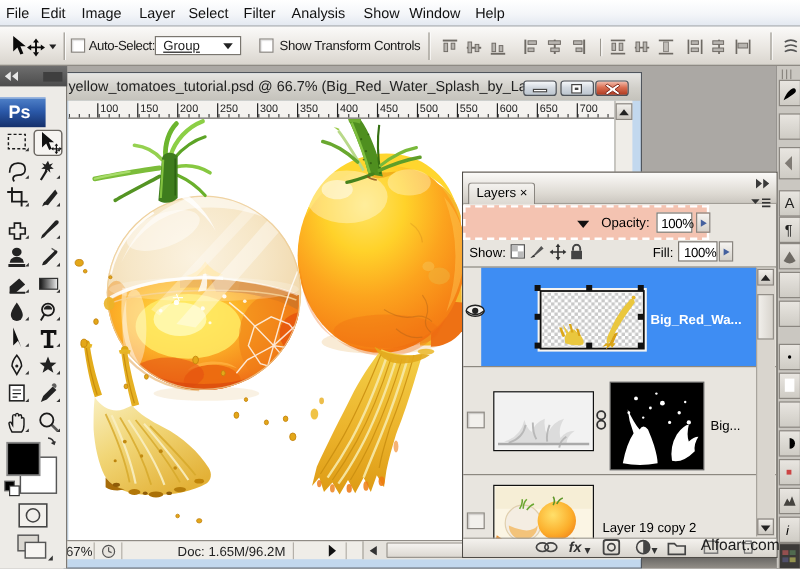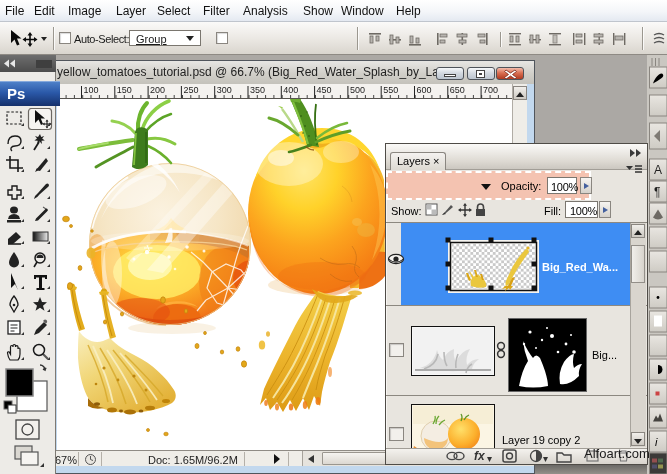--- a/index.html
+++ b/index.html
@@ -28,21 +28,21 @@
 #dcanvas { left:57px; top:99px; width:455px; height:351px; background:#ffffff; overflow:hidden; }
 #vscroll { left:512px; top:84px; width:15px; height:366px; background:#efede8; border-left:1px solid #b0aca5; }
 #dstatus { left:54px; top:450px; width:480px; height:16px; background:#efede8; border-top:1px solid #8f8b85; font-size:11px; color:#222; }
 .sbtxt { position:absolute; top:3px; }
 #hsc-track { position:absolute; left:248px; top:0px; width:232px; height:15px; background:#e6e3dd; border-left:1px solid #a6a29b; }
 #hthumb { position:absolute; left:19px; top:1px; width:110px; height:13px; background:linear-gradient(#f5f3f0,#dcd8d1); border:1px solid #9a968f; border-radius:1px; }
 
 
 #palette { left:0; top:55px; width:56px; height:419px; background:#edebe7; border-right:1px solid #7d7973; }
 #paldark { left:0; top:55px; width:56px; height:17px; background:linear-gradient(#6e6e6e,#4c4c4c); }
-#pslogo { left:0; top:81px; width:60px; height:25px; background:linear-gradient(#4e80c8,#2a58a8 45%,#15306b); color:#fff; font-weight:bold; font-size:15px; padding:3px 0 0 7px; border-top:1px solid #86a9dc; }
+#pslogo { left:0; top:81px; width:38px; height:25px; background:linear-gradient(#4e80c8,#2a58a8 45%,#15306b); color:#fff; font-weight:bold; font-size:15px; padding:3px 0 0 7px; border-top:1px solid #86a9dc; }
 
 
 #layers { left:385px; top:143px; width:263px; height:322px; background:#e8e5df; border:1px solid #4f4c47; box-shadow:inset 1px 1px 0 #f7f5f2; font-size:11px; color:#1a1a1a; }
 .s11 { font-size:11px; }
 #lhead { left:386px; top:144px; width:261px; height:26px; background:linear-gradient(#fbfaf8,#ddd9d2 70%,#cbc7c0); border-bottom:1px solid #a29e97; }
 #ltab { position:absolute; left:390px; top:152px; width:56px; height:18px; background:linear-gradient(#f4f2ef,#ddd9d2); border:1px solid #8a8680; border-bottom:none; border-radius:3px 3px 0 0; padding:2px 0 0 6px; font-size:11px; }
 #pinkbox { left:386px; top:171px; width:205px; height:29px; background:#f4c3b1; border:2px dashed #fff; }
 #multf { left:392px; top:177px; width:87px; height:18px; font-size:11px; background:linear-gradient(#4a7ac2,#2b55a5 50%,#1d3b80); color:#fff; padding:2px 0 0 4px; border:1px solid #2a2a2a; }
 
 .numf { position:absolute; background:#fff; border:1px solid #7a766f; height:17px; padding:3px 0 0 4px; font-size:11px; }
@@ -437,20 +437,21 @@
           <path d="M13.5 10.5 l3.5-2.5 v5 Z"></path>
           <path d="M28.5 10.5 l-3.5-2.5 v5 Z"></path>
         </g>
       <path d="M32 8 l6 0 -3 4 Z" fill="#222"></path>
     </svg>
     <div class="vsep" style="left:53px"></div>
     <div class="cb" style="left:59px;top:10px"></div>
     <span class="abs" style="left:74px;top:11px;letter-spacing:-0.4px">Auto-Select:</span>
     <div id="groupdd">Group<div class="da"></div></div>
     <div class="cb" style="left:216px;top:10px"></div>
+    <span class="abs" style="left:233px;top:11px;letter-spacing:-0.3px">Show Transform Controls</span>
     <div class="vsep" style="left:357px"></div>
     <svg class="abs" style="left:364px;top:10px" width="276" height="15" viewBox="0 0 276 15">
         <g transform="translate(4,0)">
           <rect x="1" y="1" width="12" height="1.6" fill="#6e6a64"></rect>
           <rect x="2" y="4" width="3" height="7" fill="#b8b5b0" stroke="#6e6a64" stroke-width="0.8"></rect>
           <rect x="8" y="4" width="3" height="5" fill="#b8b5b0" stroke="#6e6a64" stroke-width="0.8"></rect>
         </g>
         <g transform="translate(24,0)">
           <rect x="1" y="7" width="12" height="1.6" fill="#6e6a64"></rect>
           <rect x="2" y="3" width="3" height="9" fill="#b8b5b0" stroke="#6e6a64" stroke-width="0.8"></rect>

